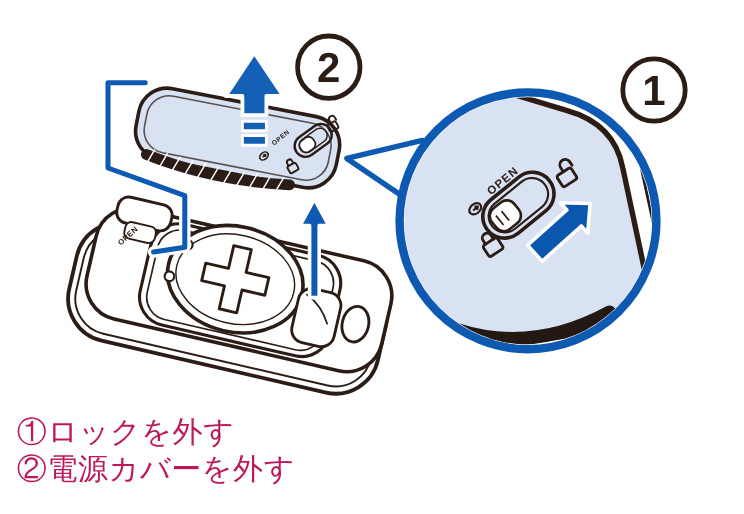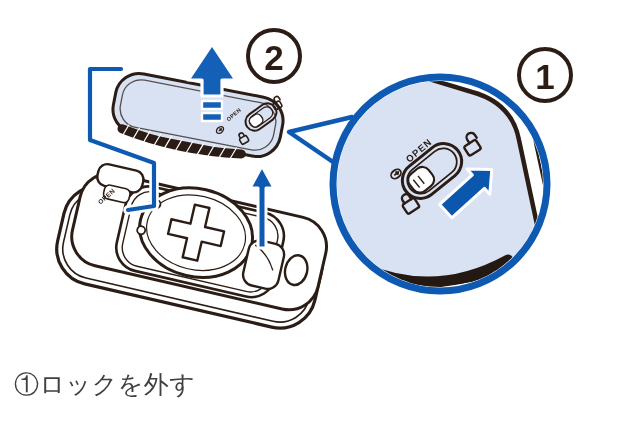--- a/index.html
+++ b/index.html
@@ -6,25 +6,24 @@
   body{
     width:620px;height:428px;
     background:#ffffff;
     font-family:"Liberation Sans", sans-serif;
     position:relative;overflow:hidden;
   }
   #stage{position:absolute;inset:0;width:620px;height:428px;}
   #art{position:absolute;left:0;top:0;}
   .captions{
     position:absolute;left:14px;top:345px;
-    color:#404040;
+    color:#be185d;
     font-size:25px;line-height:31px;letter-spacing:0.5px;
     font-weight:500;
     white-space:nowrap;
-    margin-top:24px;
   }
   text{font-family:"Liberation Sans", sans-serif;}
   .marker-digit{font-weight:bold;font-size:35px;fill:#2b1d16;}
   .open-big{font-weight:bold;font-size:9.5px;letter-spacing:1px;fill:#2b1d16;}
   .open-mini{font-weight:bold;font-size:5.5px;letter-spacing:0.4px;fill:#2b1d16;}
   .open-micro{font-weight:bold;font-size:6.5px;letter-spacing:0.4px;fill:#2b1d16;}
 </style>
 </head>
 <body>
 
@@ -154,15 +153,16 @@
   <circle cx="440" cy="184" r="107" fill="none" stroke="#0e59b2" stroke-width="7"></circle>
 
   <g>
     <circle cx="545" cy="75" r="26" fill="none" stroke="#2b1d16" stroke-width="4"></circle>
     <text class="marker-digit" x="545" y="76" text-anchor="middle" dominant-baseline="central">1</text>
   </g>
 </svg>
 
 <div class="captions">
   <div>①ロックを外す</div>
+  <div>②電源カバーを外す</div>
 </div>
 
 </div>
 
 </body></html>

